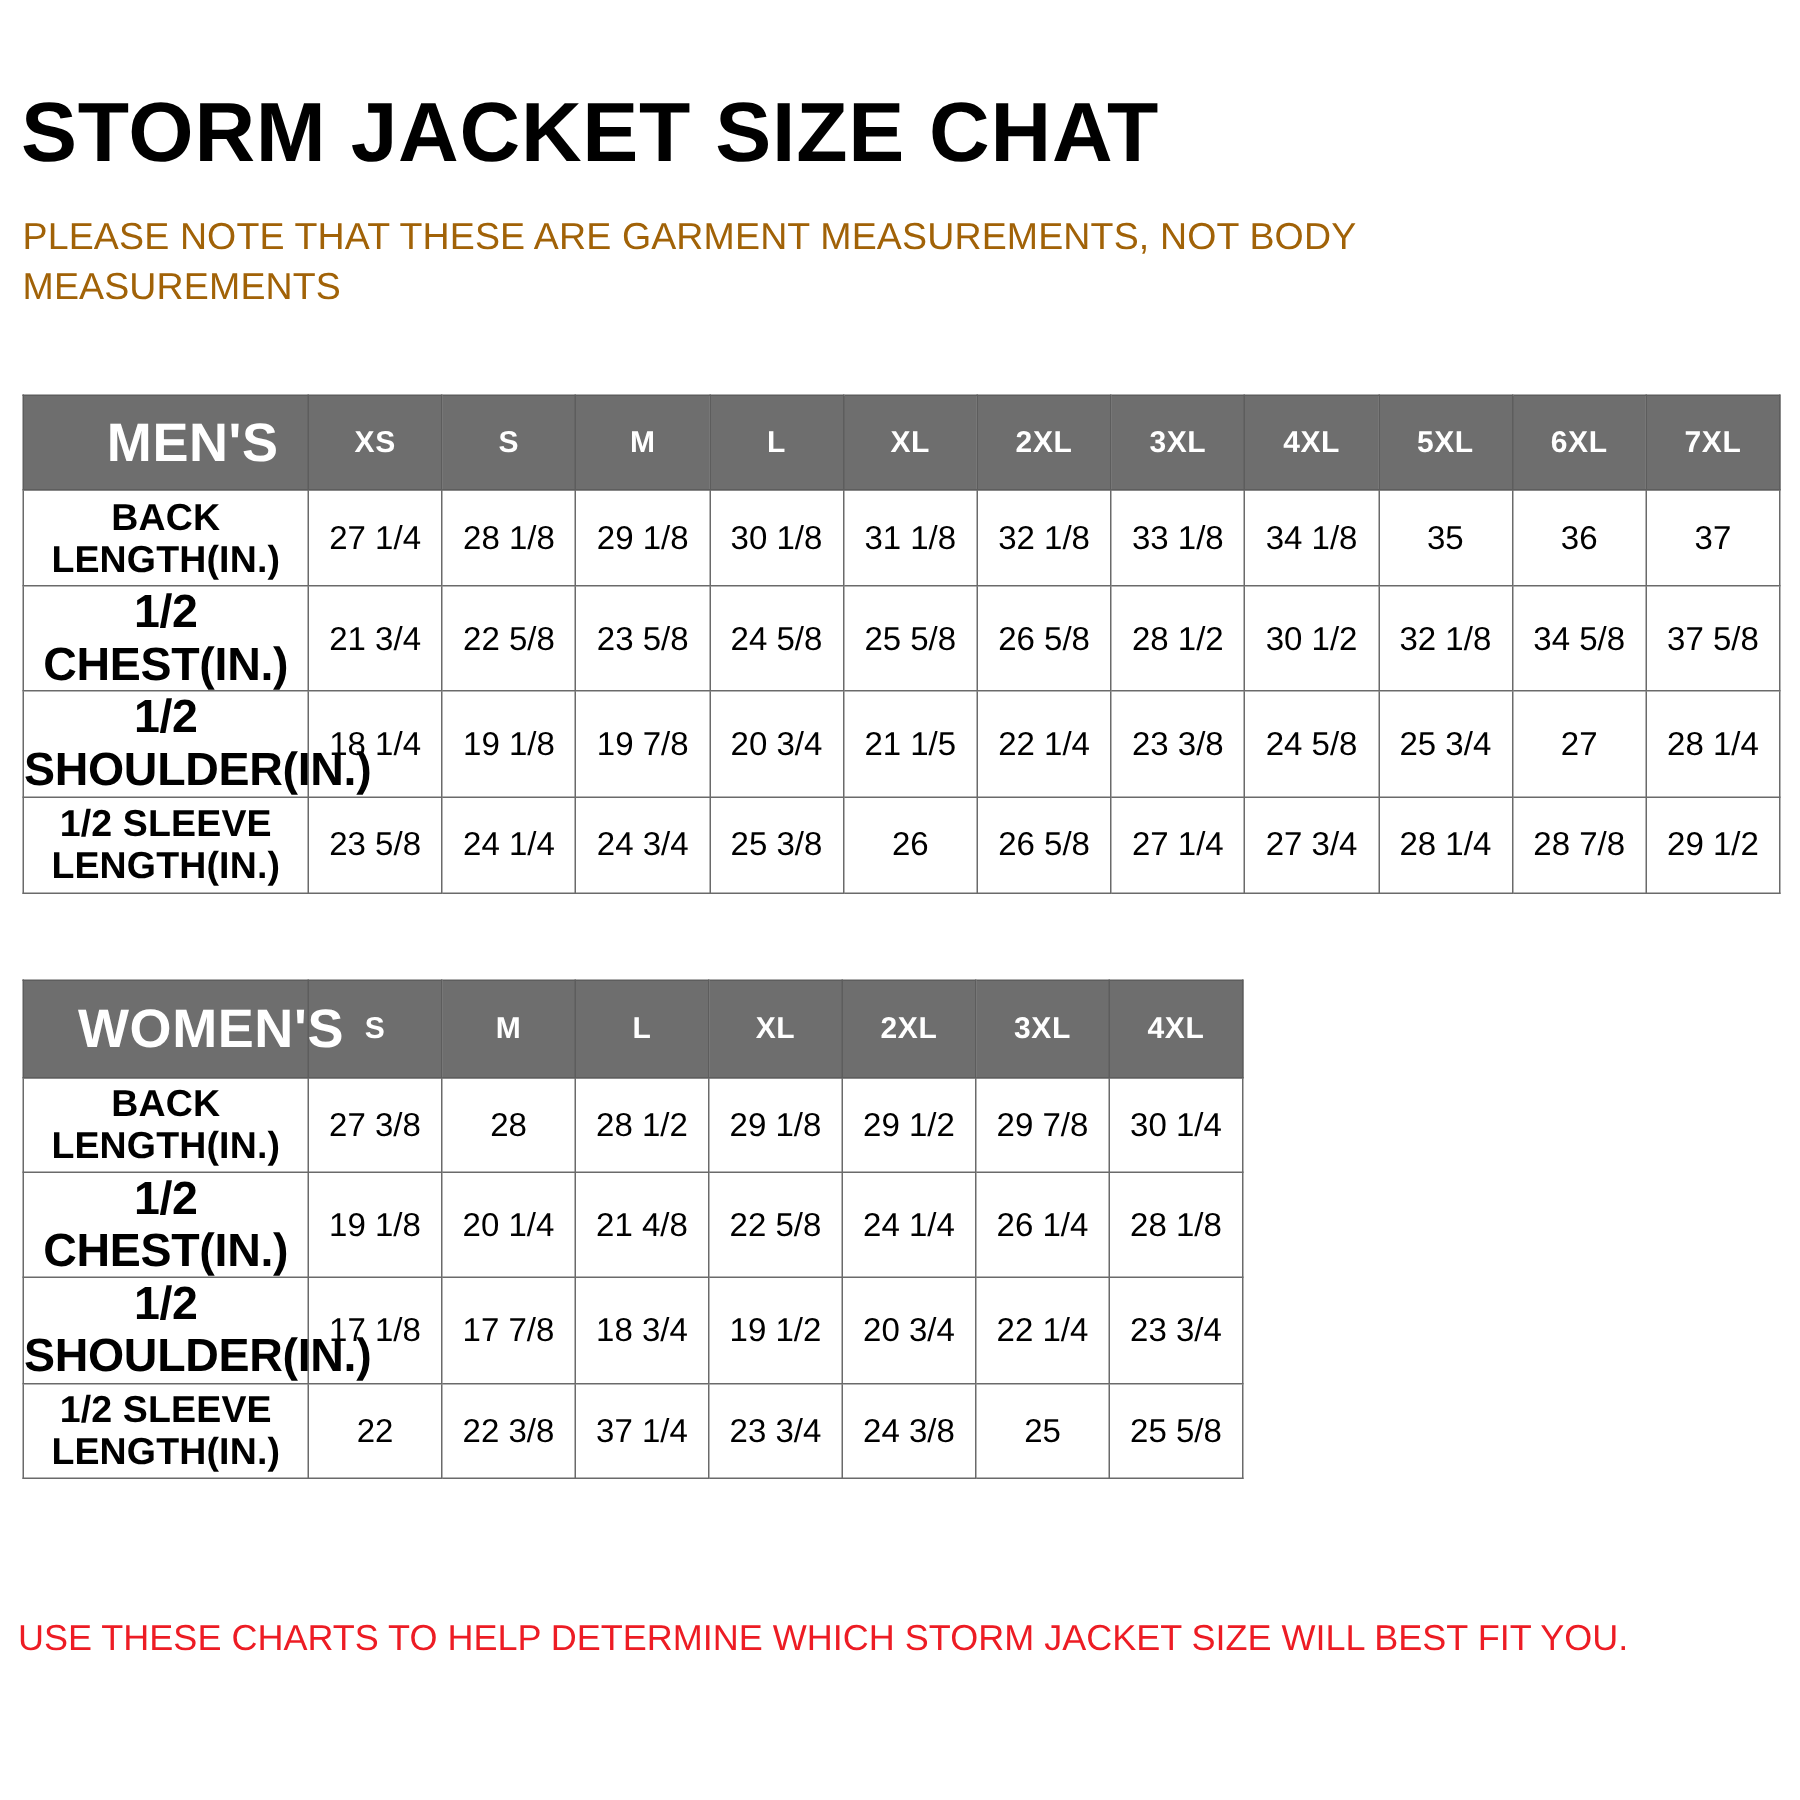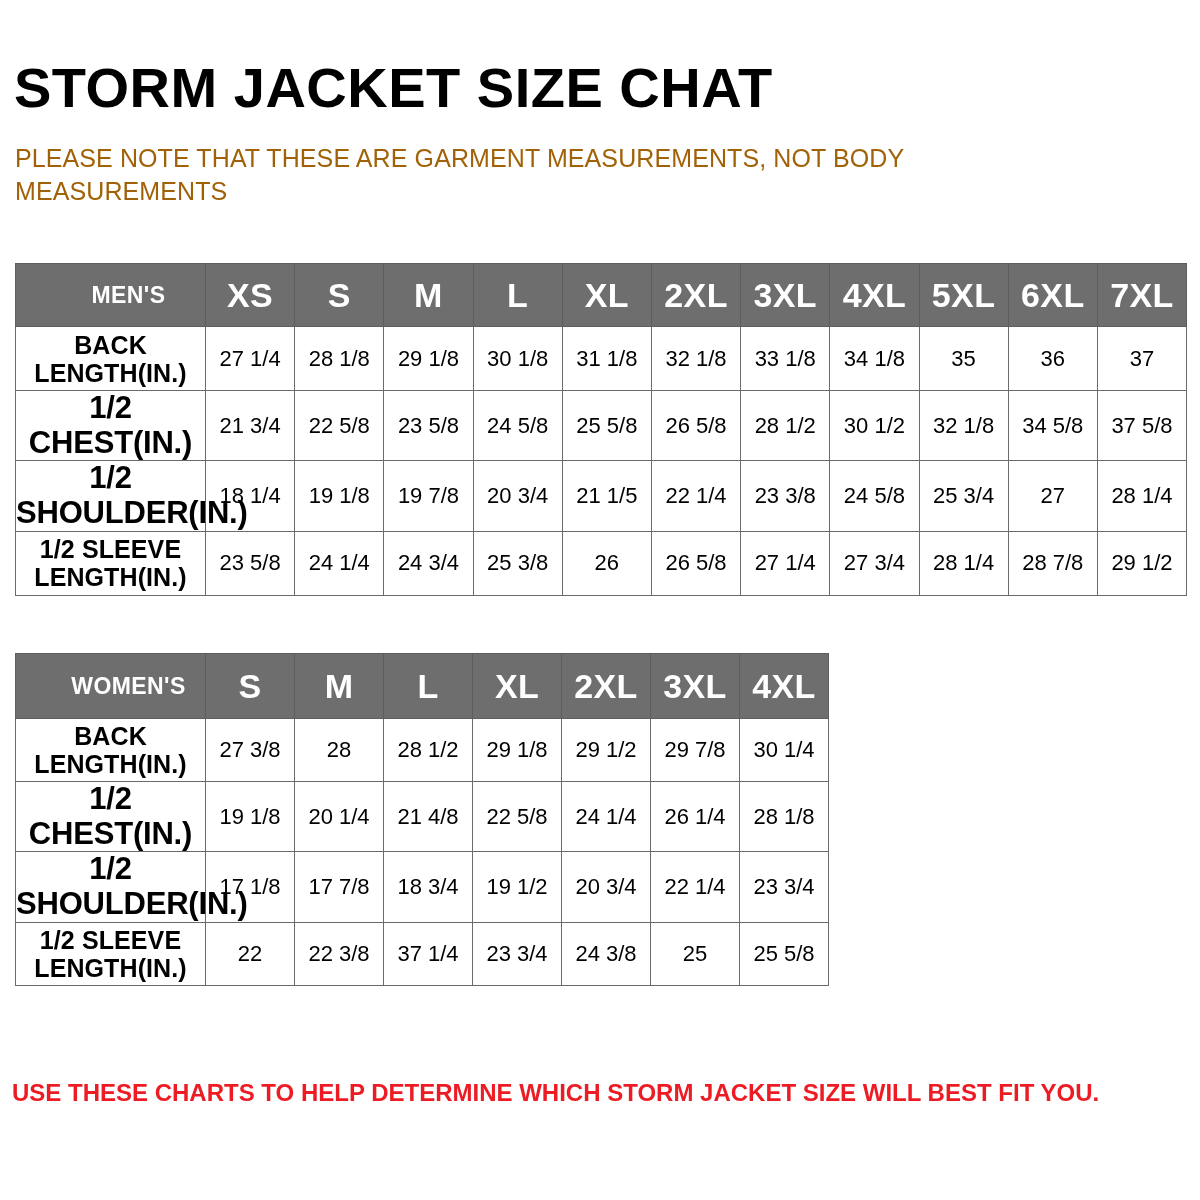--- a/index.html
+++ b/index.html
@@ -46,21 +46,21 @@
     color: #a16207;
     line-height: 1.32;
     letter-spacing: 0.1px;
   }
   .note-bottom {
     position: absolute;
     left: 12px;
     top: 1055px;
     width: 1150px;
     font-size: 24px;
-    font-weight: 700;
+    font-weight: 400;
     color: #ed1c24;
     letter-spacing: 0.0px;
     white-space: nowrap;
   }
 
   
   .size-table {
     position: absolute;
     border-collapse: collapse;
     table-layout: fixed;
@@ -71,26 +71,26 @@
     text-align: center;
     vertical-align: middle;
     padding: 0;
     color: #000000;
     font-weight: 700;
   }
   .size-table thead th {
     background: #6e6e6e;
     color: #ffffff;
     height: 62px;
-    font-size: 34px;
+    font-size: 20px;
     border: 1px solid #5d5d5d;
     letter-spacing: 0.4px;
   }
   .size-table thead th.corner {
-    font-size: 23px;
+    font-size: 36px;
     padding-left: 36px;
   }
   .size-table tbody td {
     height: 63px;
     font-size: 22px;
     font-weight: 400;
   }
   .size-table tbody td.rowlabel {
     font-size: 25px;
     font-weight: 700;

